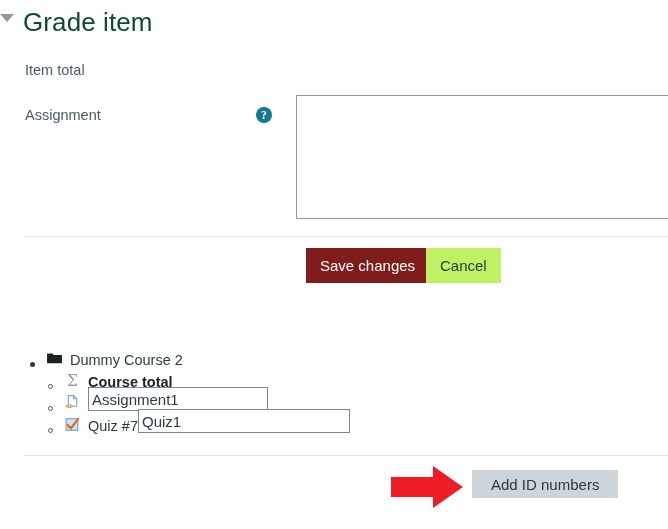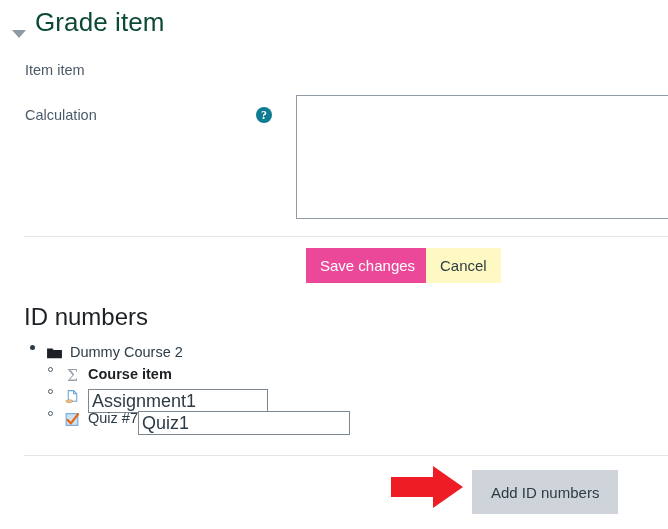--- a/index.html
+++ b/index.html
@@ -19,24 +19,24 @@
   }
 
   .page {
     position: absolute;
     inset: 0;
   }
 
   
   .section-header {
     position: absolute;
-    left: 12px;
+    left: 0;
     top: 8px;
     display: flex;
-    align-items: flex-end;
+    align-items: flex-start;
     gap: 9px;
   }
   .caret {
     width: 0;
     height: 0;
     border-left: 7px solid transparent;
     border-right: 7px solid transparent;
     border-top: 8px solid #8e9aa4;
     margin-top: 6px;
     cursor: pointer;
@@ -114,34 +114,34 @@
     font-family: "Liberation Sans", sans-serif;
     font-size: 15px;
     cursor: pointer;
     padding: 0 14px;
     white-space: nowrap;
   }
   #btn-save {
     left: 306px;
     top: 248px;
     height: 35px;
-    background: #ec4899;
+    background: #7f1d1d;
     color: #ffffff;
   }
   #btn-cancel {
     left: 426px;
     top: 248px;
     height: 35px;
-    background: #fef9c3;
+    background: #bef264;
     color: #2d3b45;
   }
   #btn-add-id {
     left: 472px;
     top: 470px;
-    height: 44px;
+    height: 28px;
     background: #ced4da;
     color: #2d3b45;
     font-size: 15px;
     padding: 0 19px;
   }
 
   
   #id-numbers-heading {
     position: absolute;
     left: 24px;
@@ -155,21 +155,21 @@
 
   
   .tree {
     position: absolute;
     left: 24px;
     top: 345px;
     width: 430px;
   }
   .tree-row {
     display: flex;
-    align-items: flex-start;
+    align-items: flex-end;
     height: 22px;
     font-size: 14.5px;
     color: #2d3b45;
     white-space: nowrap;
   }
   .tree-row.level-1 { padding-left: 6px; }
   .tree-row.level-2 { padding-left: 24px; }
 
   .bullet-filled {
     width: 5px;
@@ -211,21 +211,21 @@
     line-height: 17px;
     text-align: center;
   }
 
   .id-input {
     box-sizing: border-box;
     height: 24px;
     border: 1px solid #7d8792;
     background: #ffffff;
     font-family: "Liberation Sans", sans-serif;
-    font-size: 18px;
+    font-size: 15px;
     color: #2d3b45;
     padding: 0 3px;
     outline: none;
     margin-left: 0;
   }
   #input-assignment { width: 180px; }
   #input-quiz { width: 212px; }
 
   
   #annotation-arrow {
@@ -240,47 +240,46 @@
 </head>
 <body>
 
 <div class="page">
 
   <div class="section-header">
     <span class="caret"></span>
     <span class="section-title">Grade item</span>
   </div>
 
-  <div class="form-label" id="label-item-name">Item item</div>
-
-  <div class="form-label" id="label-calculation">Calculation</div>
+  <div class="form-label" id="label-item-name">Item total</div>
+
+  <div class="form-label" id="label-calculation">Assignment</div>
   <div class="help-icon">?</div>
   <textarea class="calc-textarea" placeholder="" style=""></textarea>
 
   <div class="divider" id="divider-top"></div>
 
   <button class="btn" id="btn-save">Save changes</button>
   <button class="btn" id="btn-cancel">Cancel</button>
 
-  <div id="id-numbers-heading">ID numbers</div>
 
   <div class="tree">
 
     <div class="tree-row level-1">
       <span class="bullet-filled"></span>
       <svg class="node-icon" viewBox="0 0 16 16">
         <path d="M1 3.2h5l1.3 1.6H15v7.6H1z" fill="#1d2125"></path>
       </svg>
       <span class="node-label">Dummy Course 2</span>
     </div>
 
     <div class="tree-row level-2">
       <span class="bullet-hollow"></span>
       <span class="sigma-icon">Σ</span>
-      <span class="node-label bold">Course item</span>
+      <span class="node-label bold">Course total</span>
     </div>
 
     <div class="tree-row level-2">
       <span class="bullet-hollow"></span>
       <svg class="node-icon" viewBox="0 0 16 16">
         <path d="M4 1.5h5l3 3v7H4z" fill="#ffffff" stroke="#6aa5d8" stroke-width="1"></path>
         <path d="M9 1.5v3h3" fill="none" stroke="#6aa5d8" stroke-width="1"></path>
         <path d="M1.5 11.5c1.5-1.2 3-1.6 4.6-1.3 1 .2 1.8.7 2.4 1.3-1 .9-2.3 1.4-3.7 1.4-1.2 0-2.3-.5-3.3-1.4z" fill="#f0c089" stroke="#c99a5e" stroke-width="0.7"></path>
       </svg>
       <input class="id-input" id="input-assignment" type="text" value="Assignment1" style="">

